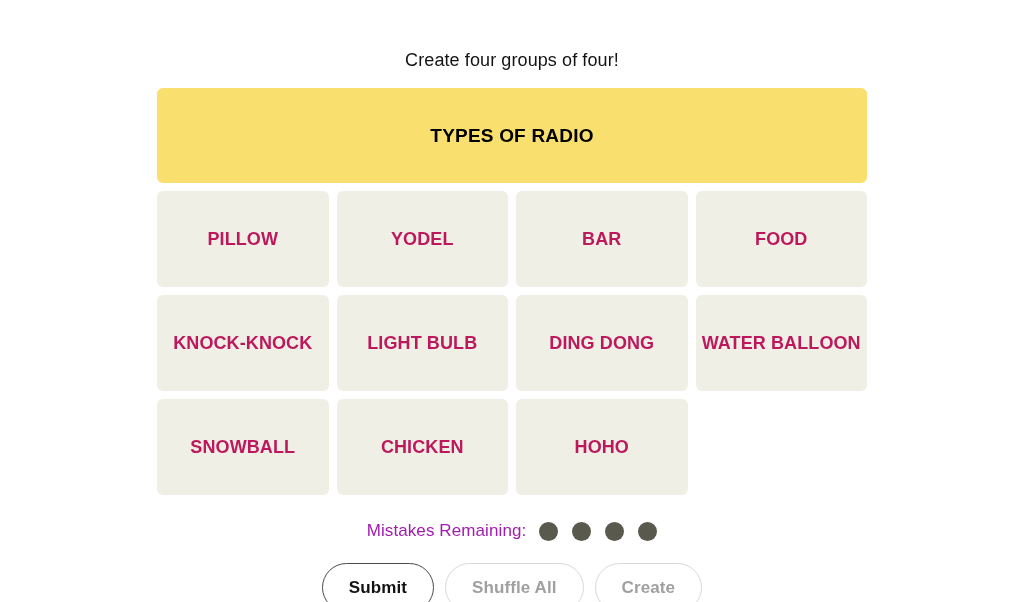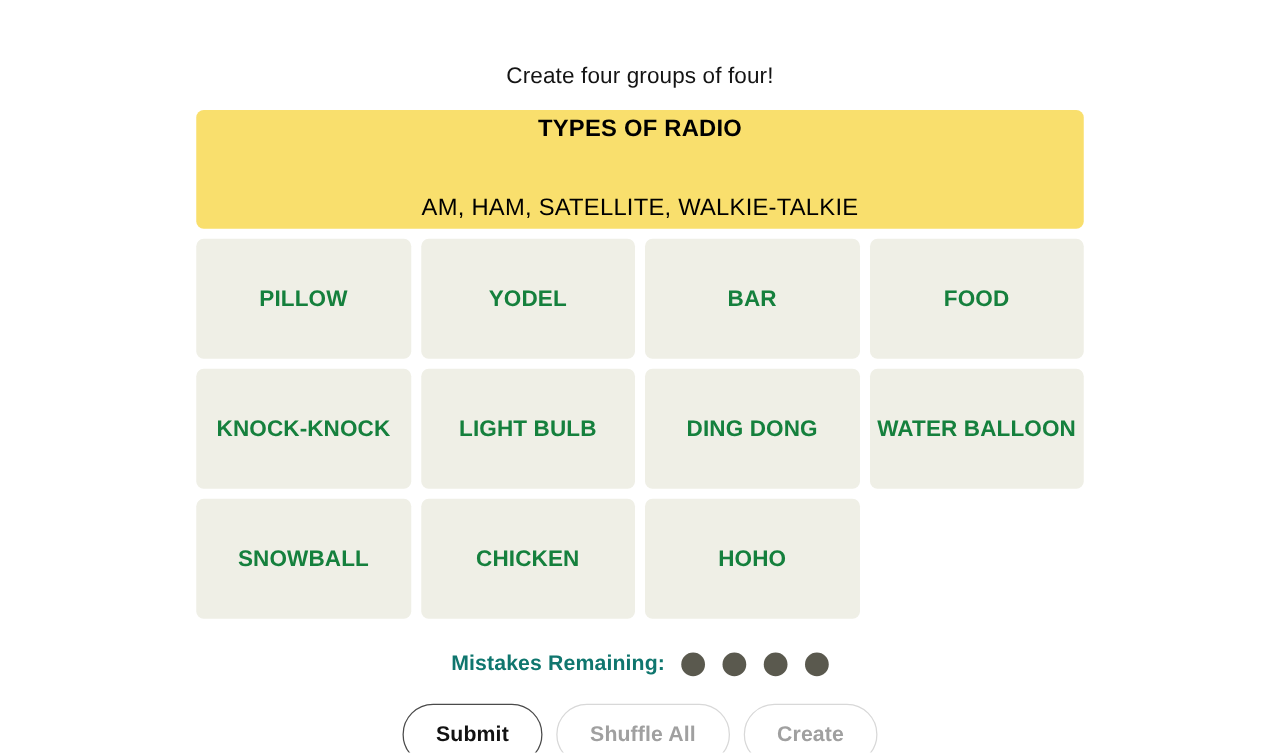--- a/index.html
+++ b/index.html
@@ -87,38 +87,38 @@
     align-items: center;
     justify-content: center;
     text-align: center;
     padding: 2px 6px;
     cursor: pointer;
     font-family: "Liberation Sans", sans-serif;
   }
   .tile-label {
     font-size: 18px;
     font-weight: 700;
-    color: #15803d;
+    color: #be185d;
     letter-spacing: 0.1px;
     line-height: 21px;
     text-transform: uppercase;
     word-break: break-word;
   }
 
   
   .mistakes {
     margin-top: 26px;
     display: flex;
     align-items: center;
     gap: 13px;
   }
   .mistakes-label {
     font-size: 17px;
-    font-weight: 700;
-    color: #0f766e;
+    font-weight: 400;
+    color: #a21caf;
     letter-spacing: 0.1px;
   }
   .dots {
     display: flex;
     align-items: center;
     gap: 14px;
   }
   .dot {
     width: 19px;
     height: 19px;
@@ -161,21 +161,20 @@
 <body>
 
 <div id="app">
 
   <div class="page-title">Create four groups of four!</div>
 
   <div class="board">
 
     <div class="solved-row" id="solved-0" style="background: rgb(249, 223, 109); gap: 36px;">
       <div class="solved-title">TYPES OF RADIO</div>
-      <div class="solved-members">AM, HAM, SATELLITE, WALKIE-TALKIE</div>
     </div>
 
     <div class="tile-row">
       <div class="tile">
         <span class="tile-label">PILLOW</span>
       </div>
       <div class="tile">
         <span class="tile-label">YODEL</span>
       </div>
       <div class="tile">

